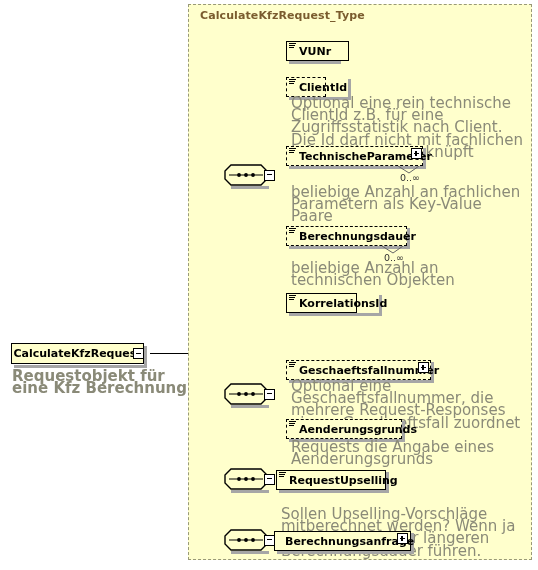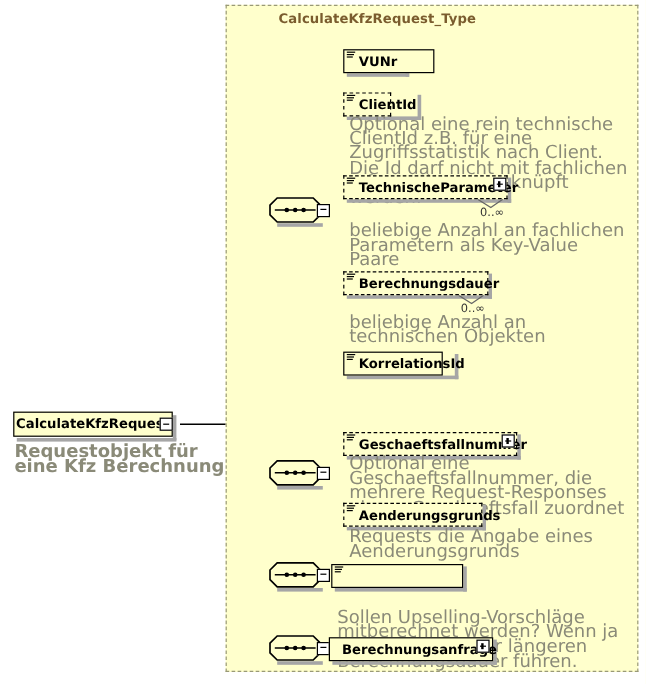--- a/index.html
+++ b/index.html
@@ -35,21 +35,20 @@
   }
   .type-title {
     position: absolute;
     left: 200px;
     top: 9px;
     font-size: 11px;
     font-weight: bold;
     color: #7a5c2e;
     letter-spacing: 0.1px;
     white-space: nowrap;
-    margin-left: 32px;
   }
 
   
   .el {
     position: absolute;
     box-sizing: border-box;
     background: #ffffcc;
     border: 1.4px solid #000000;
     height: 20px;
     display: flex;
@@ -295,21 +294,21 @@
       <circle cx="15" cy="11" r="1.9" fill="#000"></circle>
       <circle cx="22" cy="11" r="1.9" fill="#000"></circle>
       <circle cx="29" cy="11" r="1.9" fill="#000"></circle>
     </svg>
     <div class="seqexp"></div>
   </div>
   <div class="el-shadow" style="left:231px; top:551px; width:38px; height:3px;"></div>
 
   <div class="el-shadow" style="left:289px; top:61px; width:52px; height:3px;"></div>
   <div class="el-shadow" style="left:338px; top:43px; width:3px; height:21px;"></div>
-  <div class="el" style="left:286px; top:41px; width:76px;">
+  <div class="el" style="left:286px; top:41px; width:63px;">
     <span class="lines-icon">
         <i></i>
         <i></i>
         <i></i>
       </span>
     <span>VUNr</span>
   </div>
 
   <div class="el-shadow" style="left:289px; top:97px; width:62px; height:3px;"></div>
   <div class="el-shadow" style="left:348px; top:79px; width:3px; height:21px;"></div>
@@ -351,21 +350,21 @@
     <span>Berechnungsdauer</span>
   </div>
   <svg style="position:absolute; left:382px; top:246px;" width="22" height="8">
     <path d="M0,0 L11,7 L21,0" stroke="#666" stroke-width="1" fill="none"></path>
   </svg>
   <div class="card" style="left:384px; top:252px;">0..∞</div>
   <div class="doc" style="left:291px; top:262px; width:236px;">beliebige Anzahl an technischen Objekten</div>
 
   <div class="el-shadow" style="left:289px; top:313px; width:93px; height:3px;"></div>
   <div class="el-shadow" style="left:379px; top:295px; width:3px; height:21px;"></div>
-  <div class="el" style="left:286px; top:293px; width:83px;">
+  <div class="el" style="left:286px; top:293px; width:71px;">
     <span class="lines-icon">
         <i></i>
         <i></i>
         <i></i>
       </span>
     <span>KorrelationsId</span>
   </div>
 
   <div class="el-shadow" style="left:289px; top:380px; width:145px; height:3px;"></div>
   <div class="el-shadow" style="left:431px; top:362px; width:3px; height:21px;"></div>
@@ -393,20 +392,21 @@
   <div class="doc" style="left:291px; top:441px; width:236px;">Requests die Angabe eines Aenderungsgrunds</div>
 
   <div class="el-shadow" style="left:279px; top:490px; width:110px; height:3px;"></div>
   <div class="el-shadow" style="left:386px; top:472px; width:3px; height:21px;"></div>
   <div class="el" style="left:276px; top:470px; width:110px;">
     <span class="lines-icon">
         <i></i>
         <i></i>
         <i></i>
       </span>
+    <span>RequestUpselling</span>
   </div>
   <div class="doc" style="left:281px; top:508px; width:246px;">Sollen Upselling-Vorschläge mitberechnet werden? Wenn ja kann dies zu einer längeren Berechnungsdauer führen.</div>
 
   <div class="el-shadow" style="left:277px; top:551px; width:137px; height:3px;"></div>
   <div class="el-shadow" style="left:411px; top:533px; width:3px; height:21px;"></div>
   <div class="el" style="left:274px; top:531px; width:137px; padding-left:10px;">
     <span>Berechnungsanfrage</span>
   </div>
   <div class="expander plus" style="left:397px; top:533px;"></div>
 

